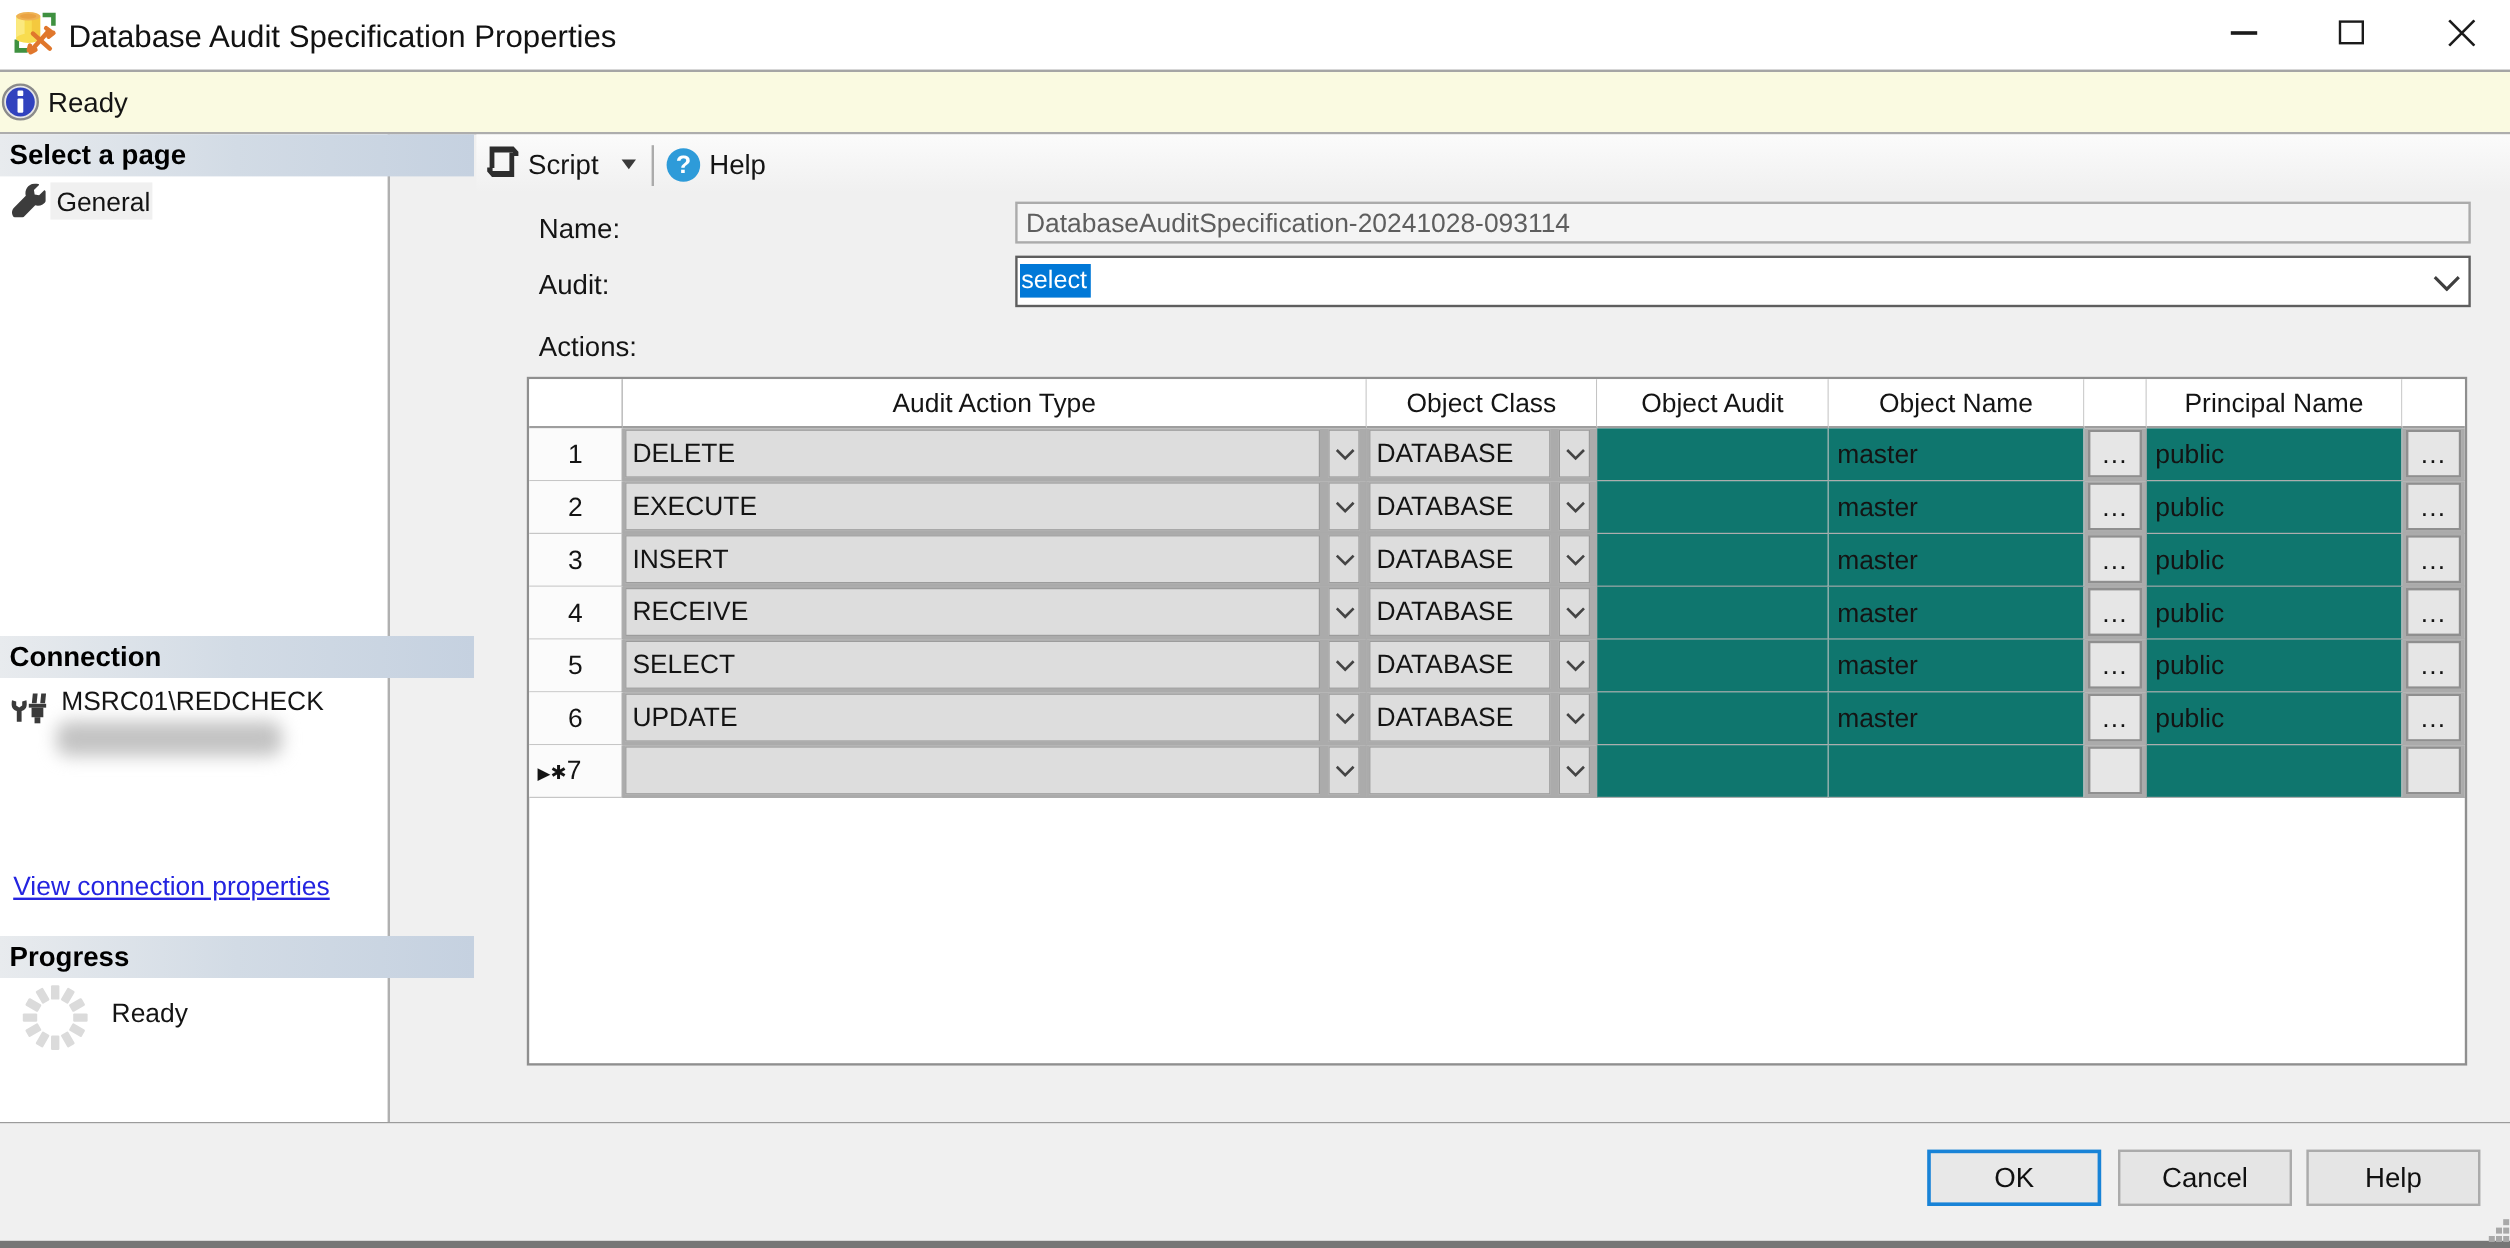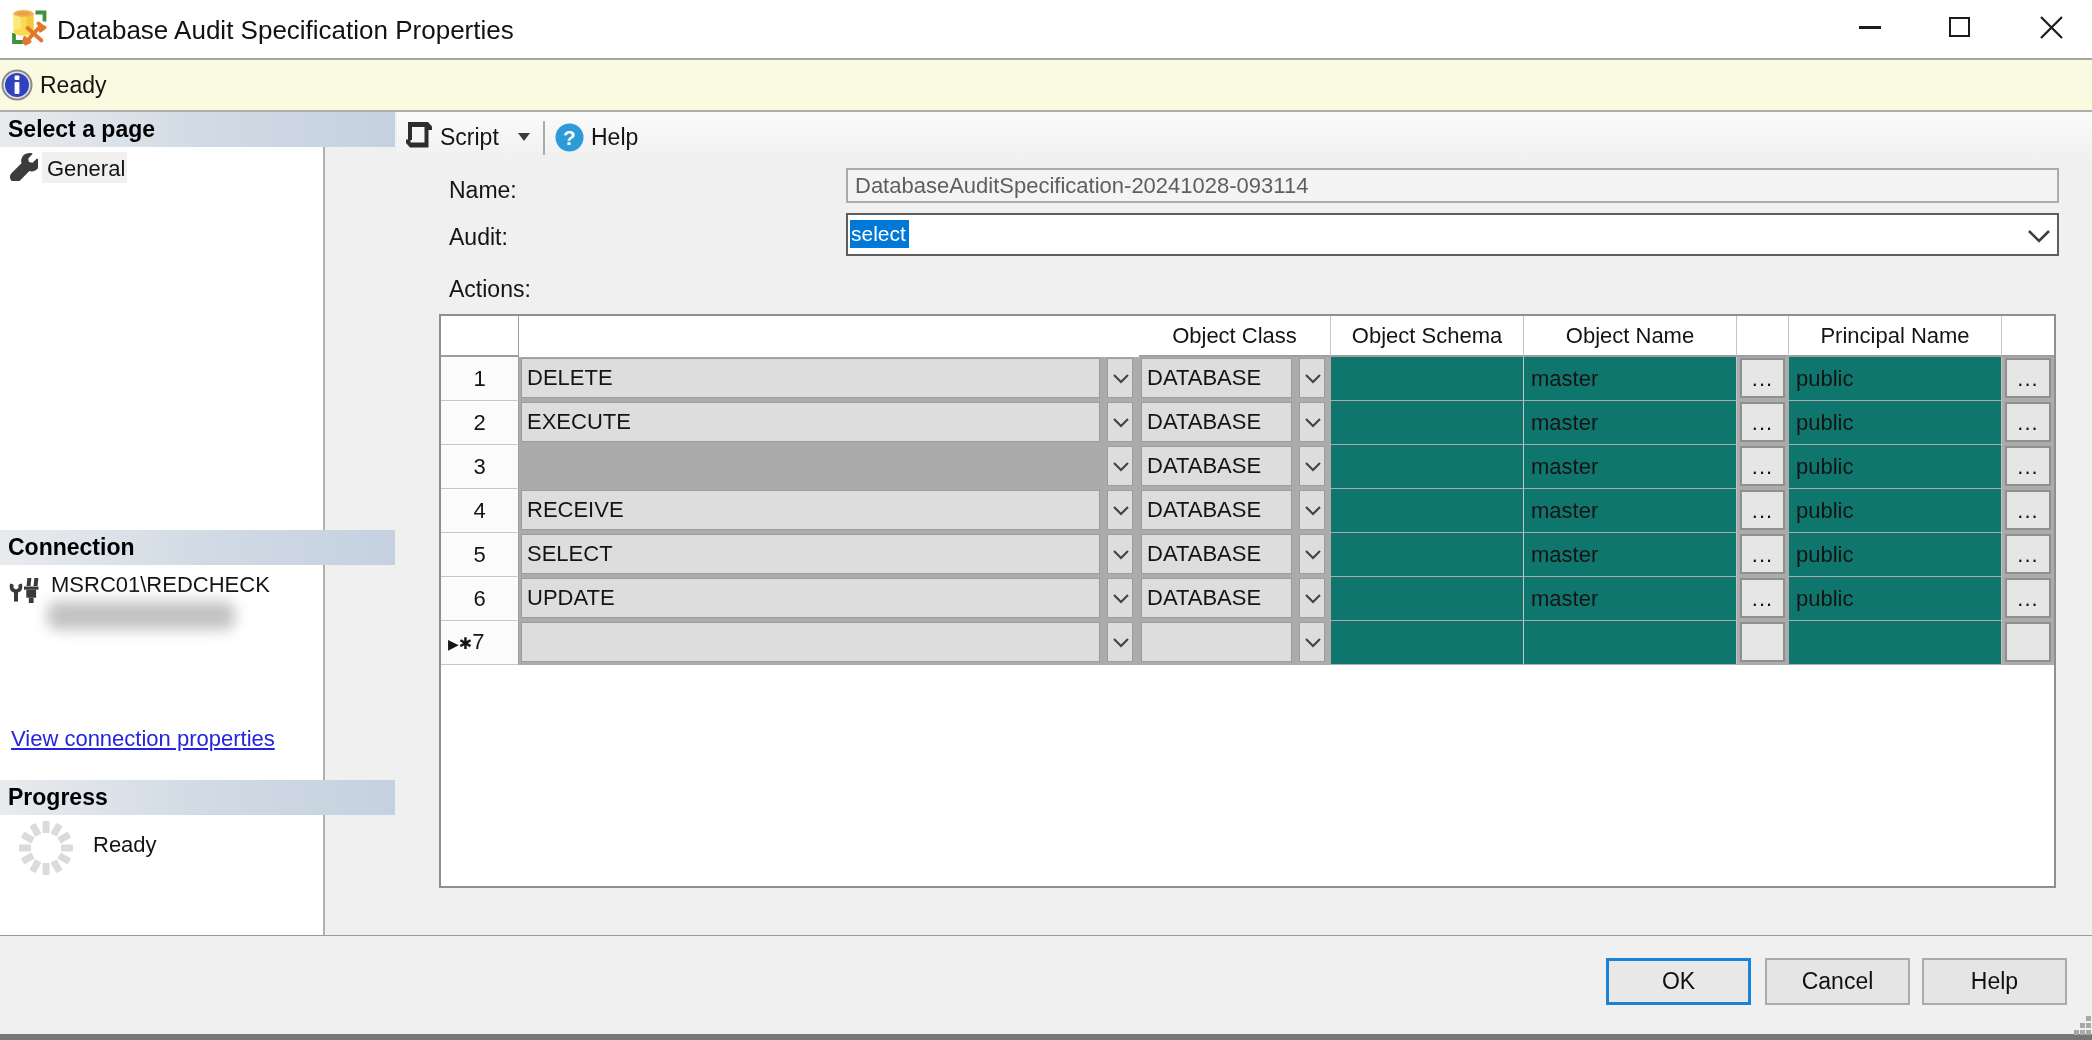--- a/index.html
+++ b/index.html
@@ -190,22 +190,23 @@
 <div id="name-field">DatabaseAuditSpecification-20241028-093114</div>
 <div id="audit-combo">
   <div id="audit-sel">select</div>
   <svg class="abs" style="right:6px;top:14px" width="24" height="14" viewBox="0 0 24 14">
     <path d="M2 2 L12 12 L22 2" fill="none" stroke="#3F3F3F" stroke-width="2.6"></path>
   </svg>
 </div>
 
 <div id="grid">
   <div class="cell cA rH ncell" style="background:#fff;border-bottom:2px solid #9E9E9E"></div>
+  <div class="cell cB rH hcell">Audit Action Type</div>
   <div class="cell cC rH hcell">Object Class</div>
-  <div class="cell cD rH hcell">Object Schema</div>
+  <div class="cell cD rH hcell">Object Audit</div>
   <div class="cell cE rH hcell">Object Name</div>
   <div class="cell cF rH hcell"></div>
   <div class="cell cG rH hcell">Principal Name</div>
   <div class="cell cH rH hcell" style="border-right:none"></div>
 
   <div class="cell cA r1 ncell">1</div>
   <div class="cell cB r1 combocell">
       <div class="combo">
         <span class="ct">DELETE</span>
       </div>
@@ -261,20 +262,23 @@
   <div class="cell cF r2 btncell">
       <div class="dotbtn">...</div>
     </div>
   <div class="cell cG r2 datacell">public</div>
   <div class="cell cH r2 btncell" style="border-right:none">
       <div class="dotbtn">...</div>
     </div>
 
   <div class="cell cA r3 ncell">3</div>
   <div class="cell cB r3 combocell">
+      <div class="combo">
+        <span class="ct">INSERT</span>
+      </div>
       <span class="cvb">
         <svg width="18" height="11" viewBox="0 0 18 11" style="position:absolute;left:4px;top:14px">
           <path d="M2 2 L9 9 L16 2" fill="none" stroke="#444" stroke-width="2.2"></path>
         </svg>
       </span>
     </div>
   <div class="cell cC r3 combocell">
       <div class="combo">
         <span class="ct">DATABASE</span>
       </div>

